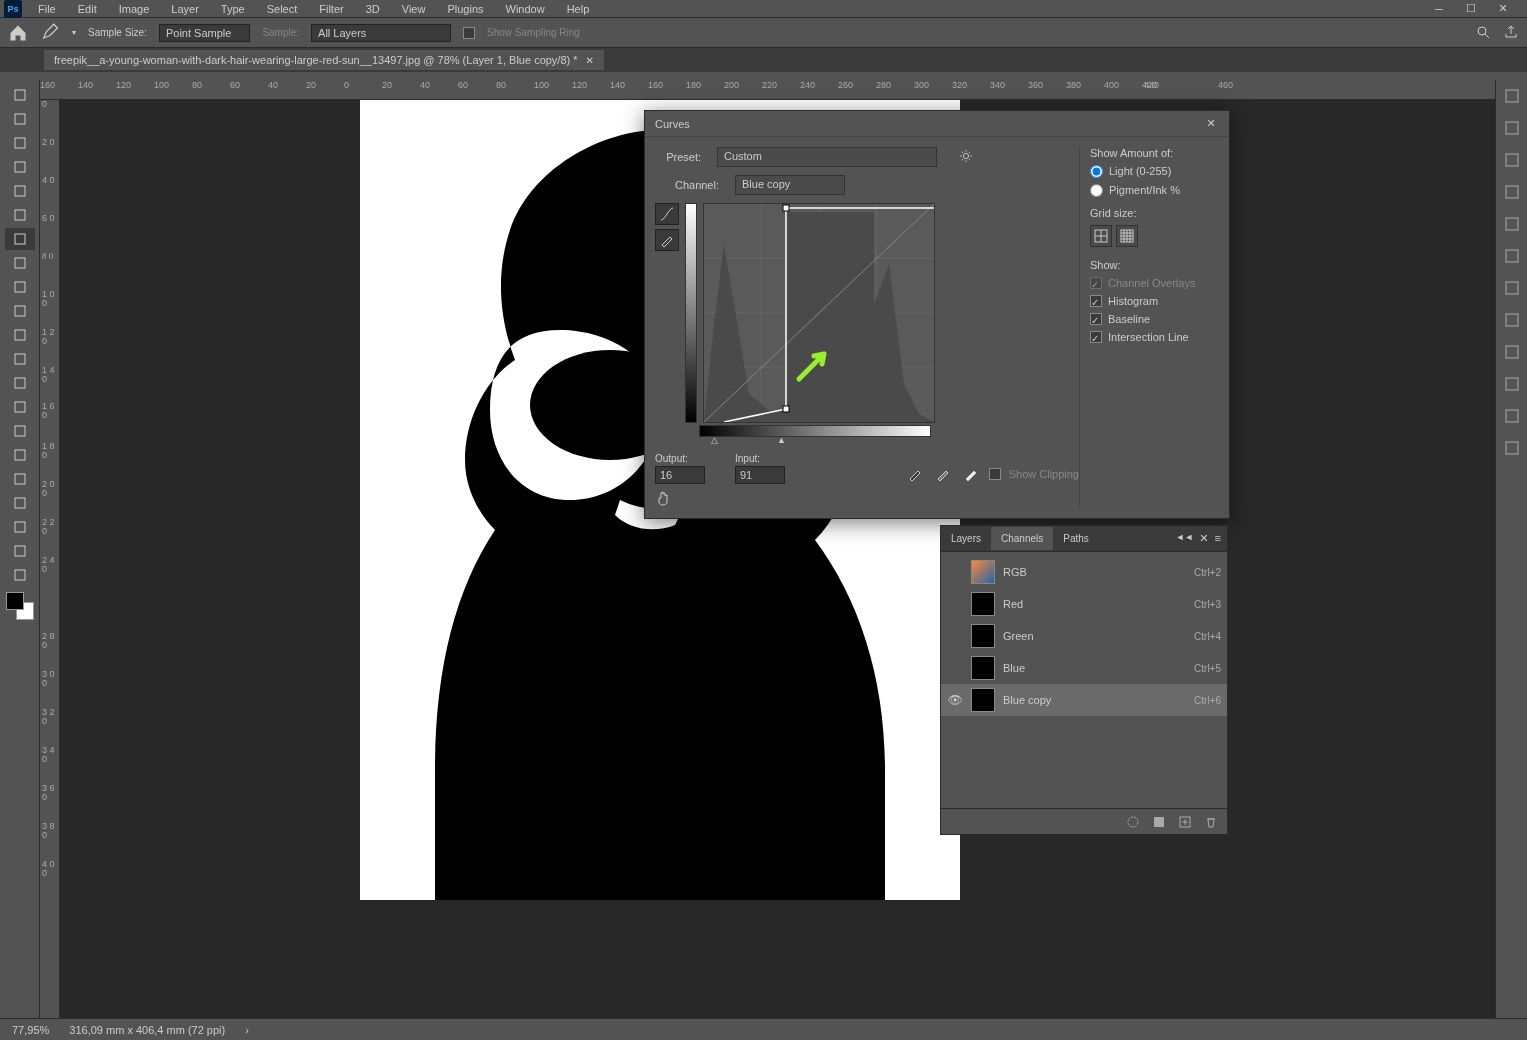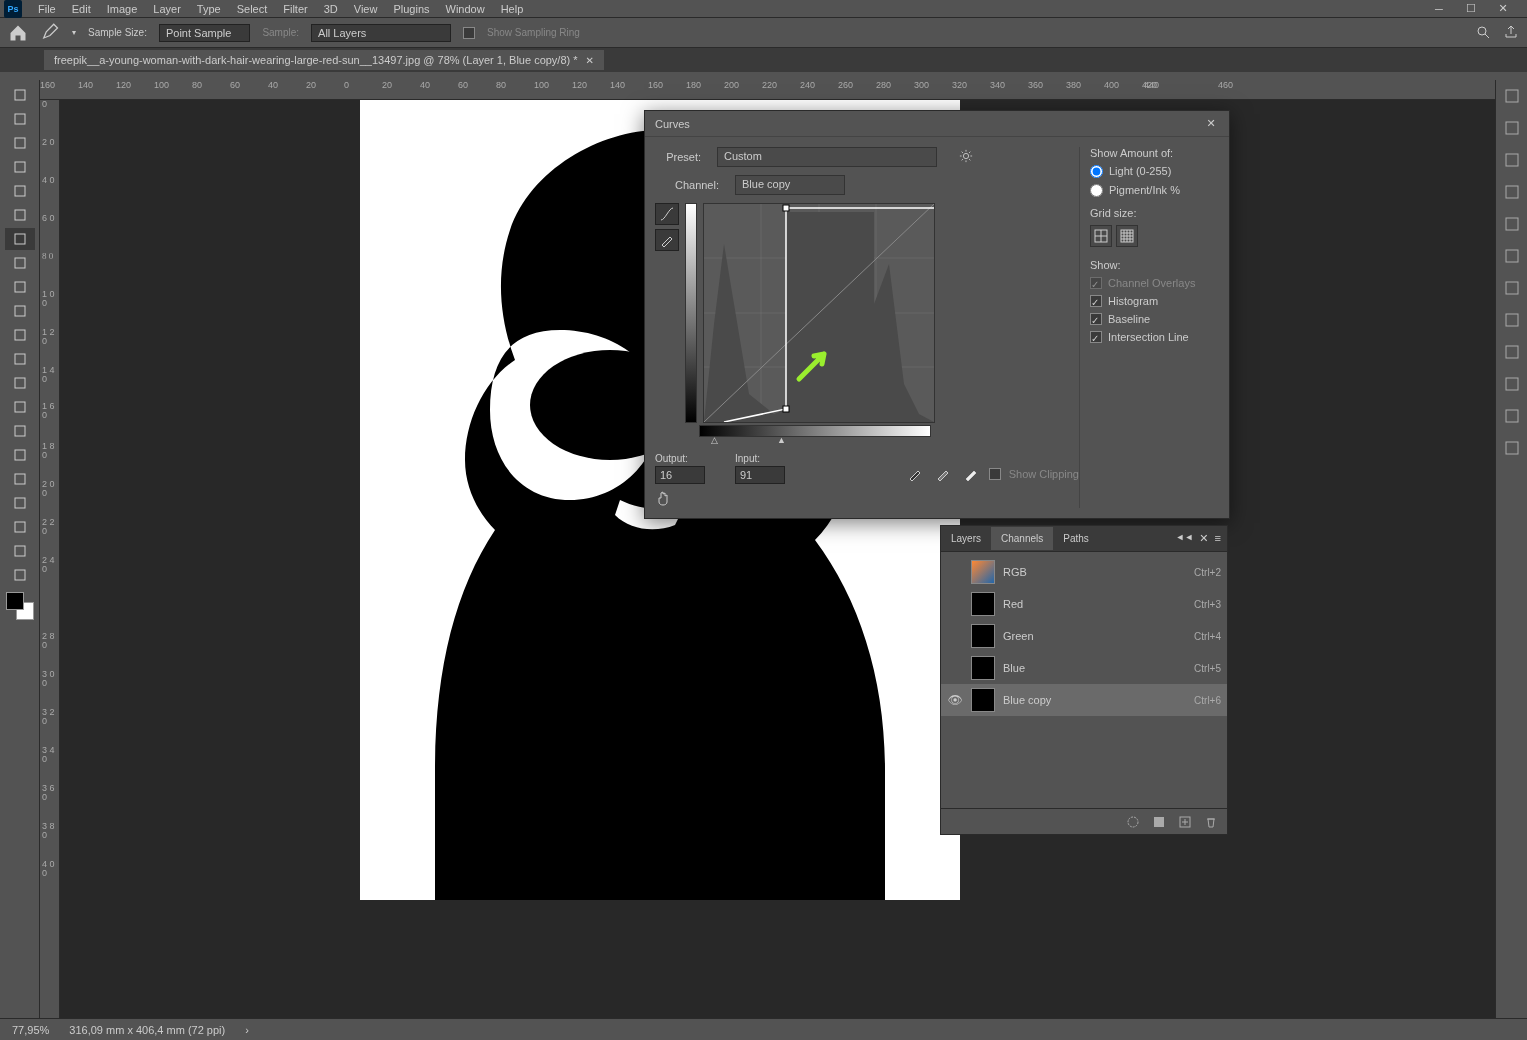--- a/index.html
+++ b/index.html
@@ -82,21 +82,21 @@
 .pf-icon{width:16px;height:16px;cursor:pointer;display:flex;align-items:center;justify-content:center}
 .green-arrow{position:absolute;pointer-events:none}
 .checkbox{width:12px;height:12px;border:1px solid #888;display:inline-block;background:#3a3a3a}
 .checkbox.checked::after{content:"✓";font-size:10px;color:#ccc;line-height:10px}
 </style>
 </head>
 <body>
 
 <div class="menubar">
   <div class="ps-logo">Ps</div>
-  <div id="menuitems" style="display: flex;">
+  <div id="menuitems" style="display: flex; gap: 6px;">
       <div class="menu-item">File</div>
       <div class="menu-item">Edit</div>
       <div class="menu-item">Image</div>
       <div class="menu-item">Layer</div>
       <div class="menu-item">Type</div>
       <div class="menu-item">Select</div>
       <div class="menu-item">Filter</div>
       <div class="menu-item">3D</div>
       <div class="menu-item">View</div>
       <div class="menu-item">Plugins</div>

